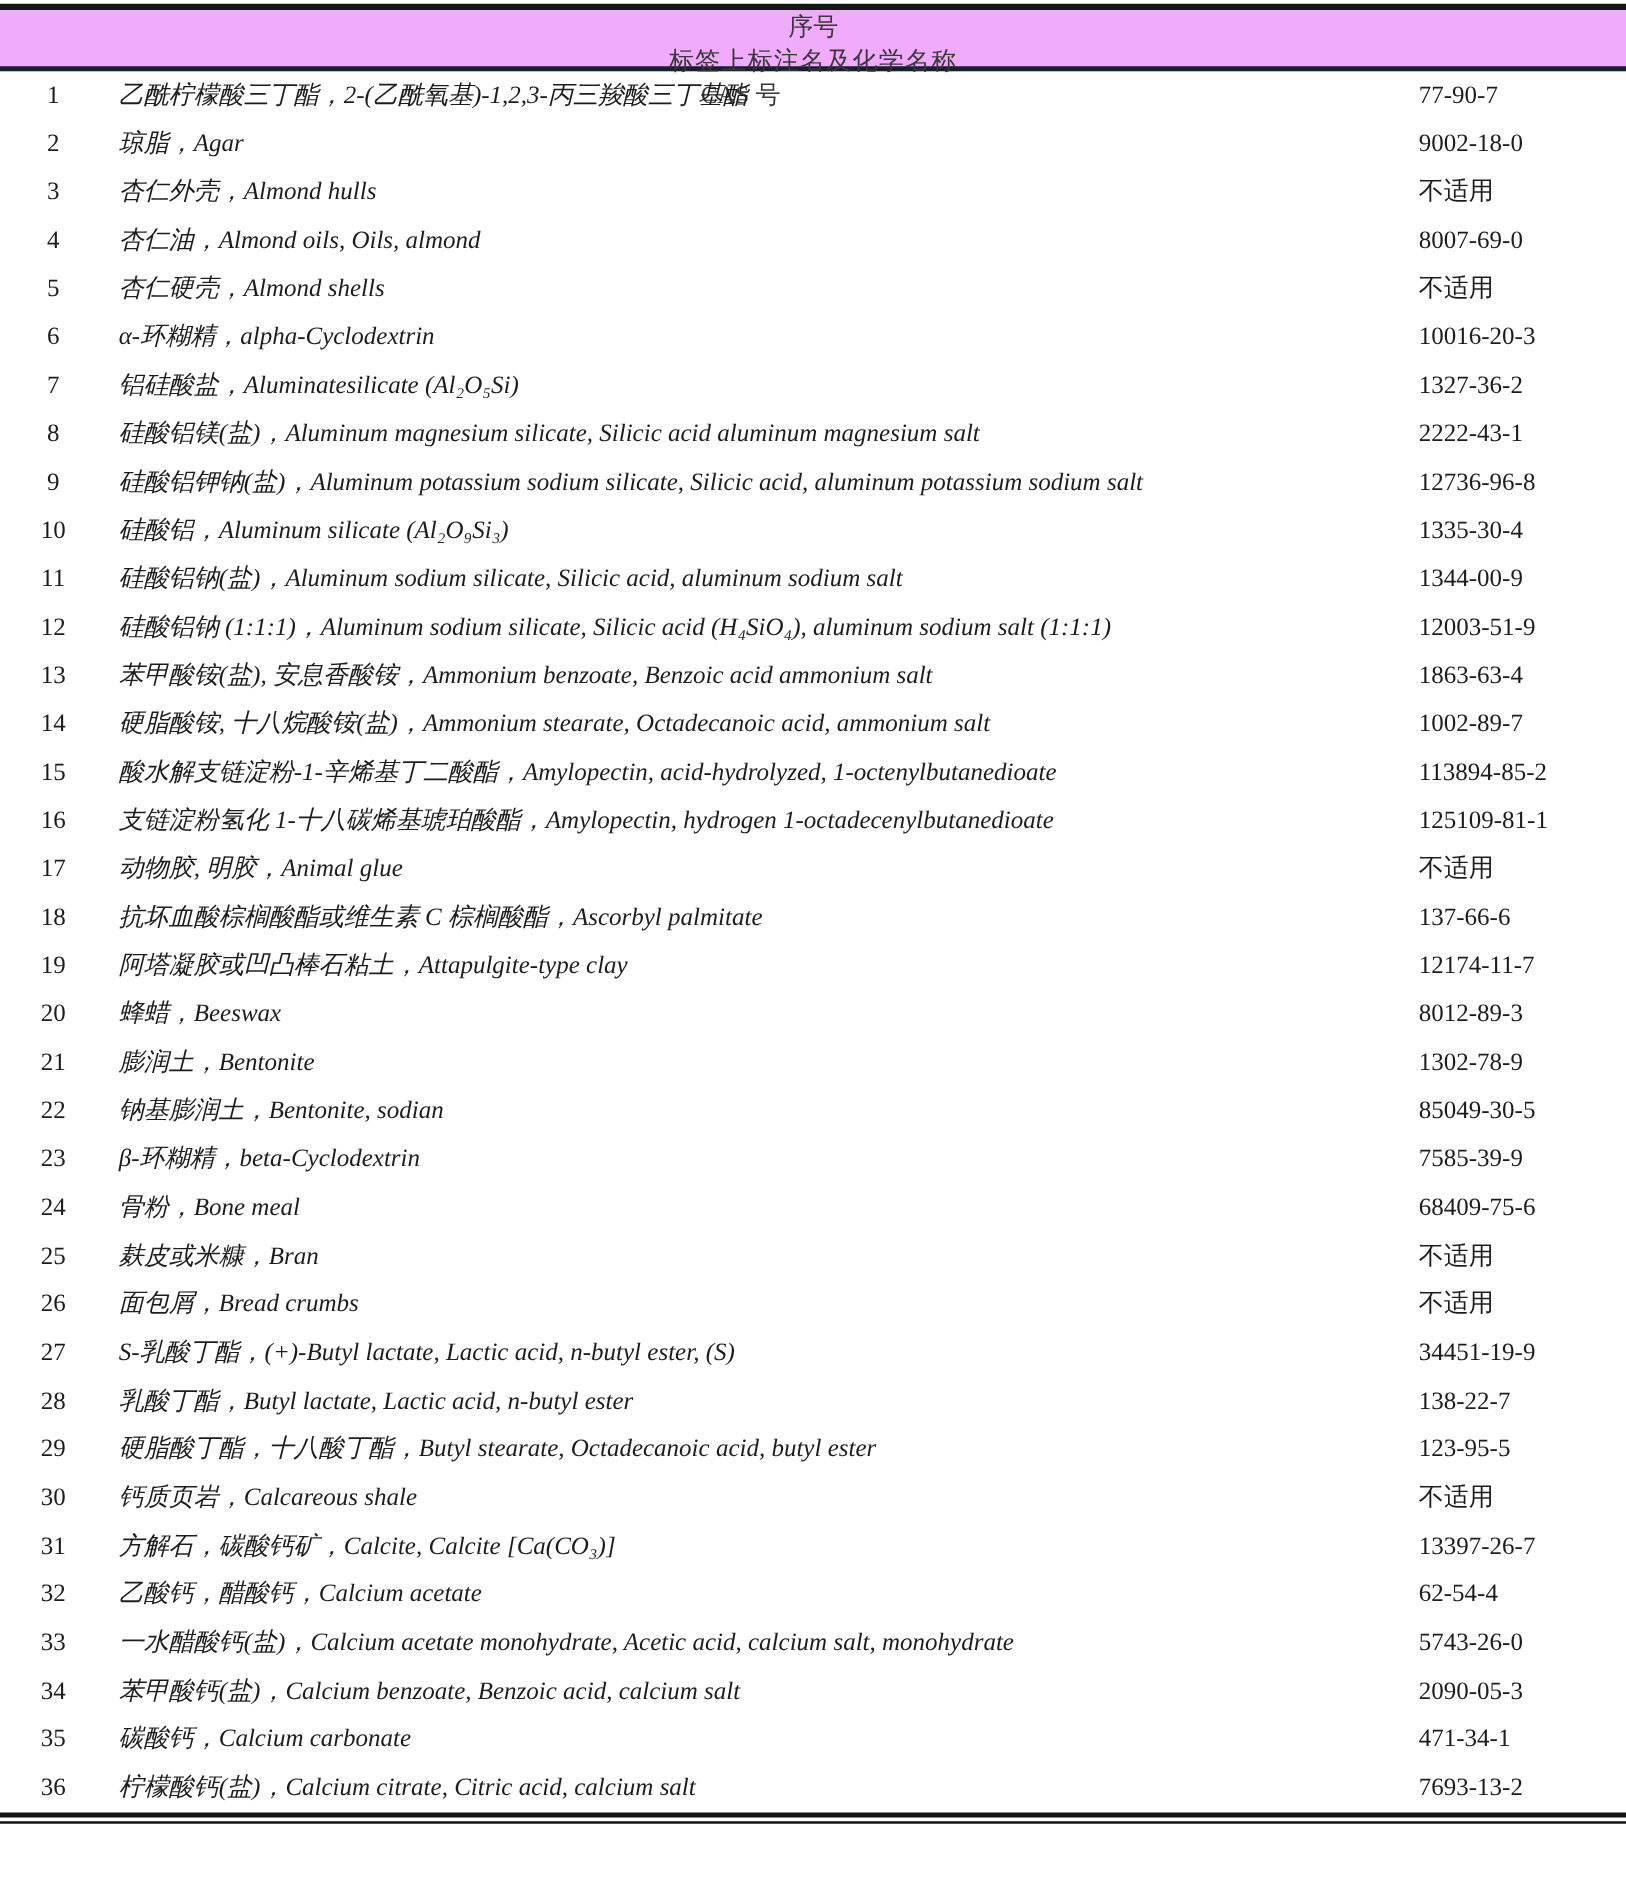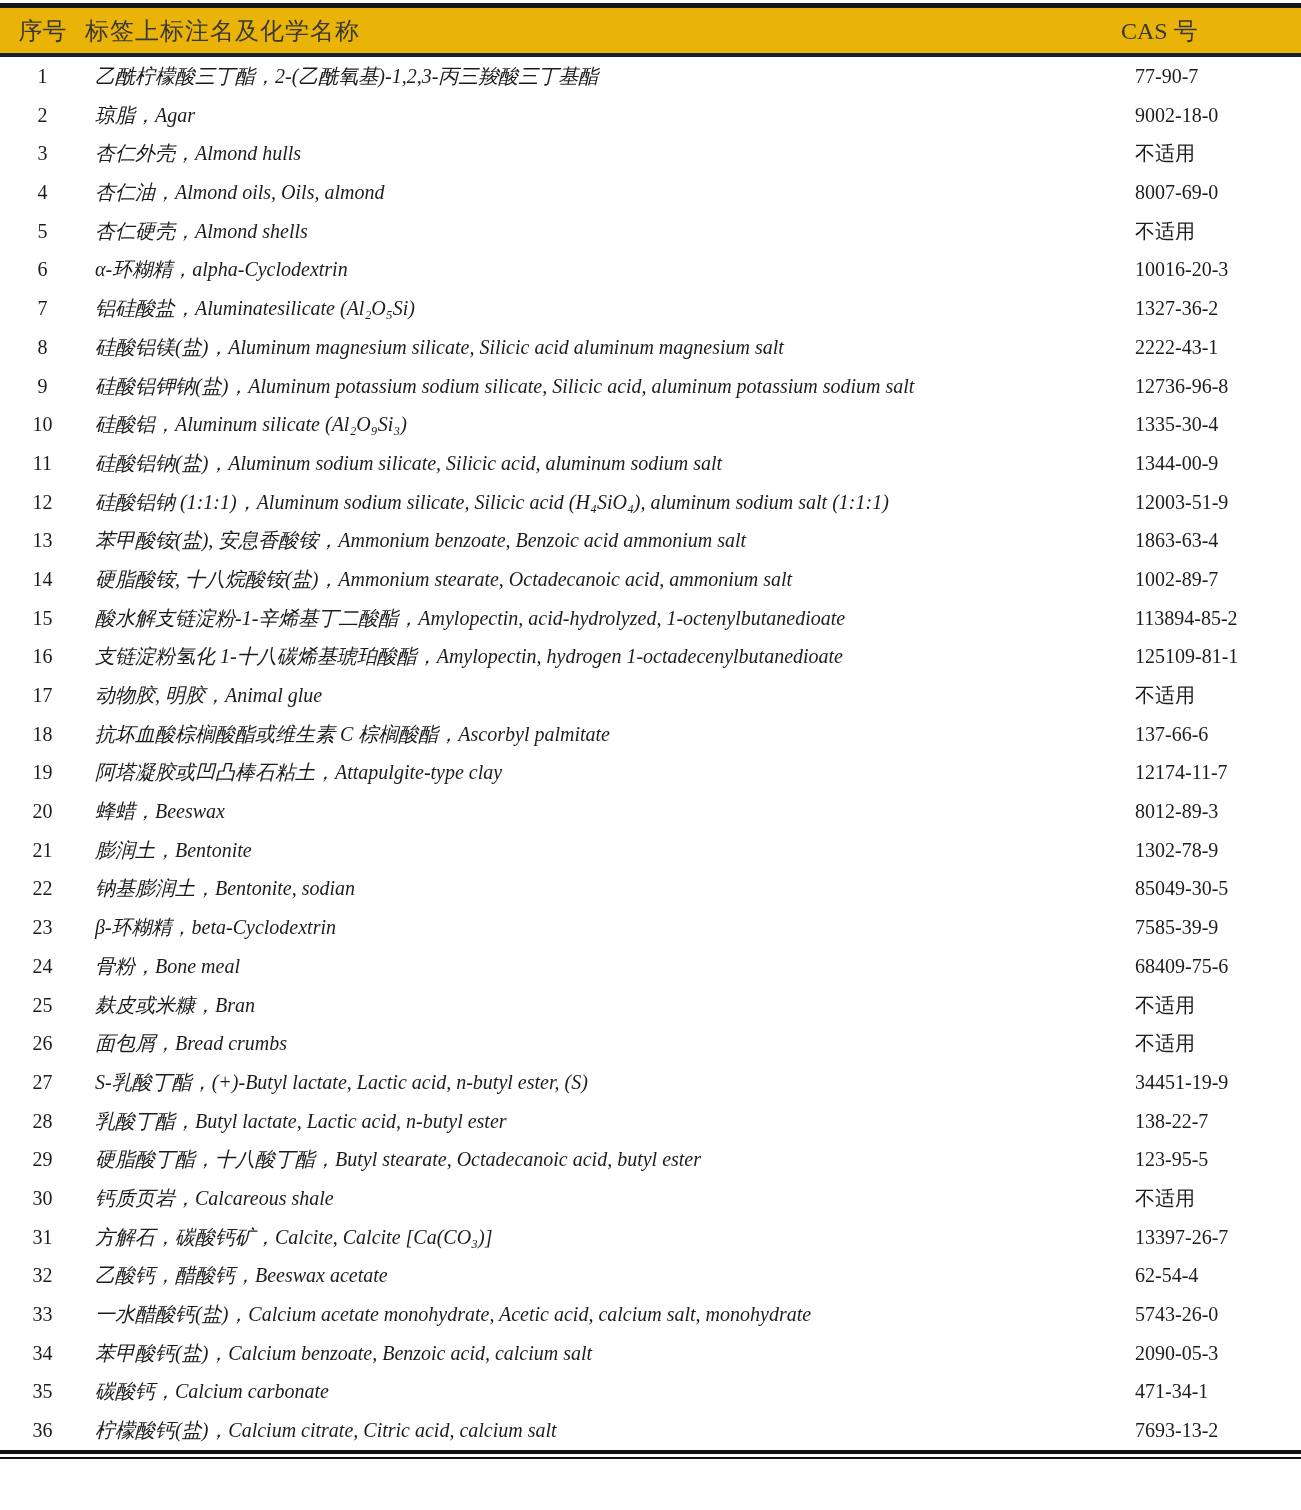--- a/index.html
+++ b/index.html
@@ -8,24 +8,24 @@
     width:1301px; height:1510px;
     background:#ffffff;
     font-family:"Liberation Serif","DejaVu Serif",serif;
     color:#1c1c1c;
     overflow:hidden;
   }
   .gap-top { height:3px; }
   .rule-top { height:5px; background:#161616; }
   .thead {
     height:45px;
-    background:#eab308;
+    background:#f0abfc;
     border-bottom:4px solid #15222c;
     display:flex; align-items:center;
-    font-size:24px; color:#383838;
+    font-size:20px; color:#383838;flex-direction:column;
   }
   .th-no   { width:85px;  text-align:center; }
   .th-name { flex:1;      text-align:left; letter-spacing:1px; }
   .th-cas  { width:180px; text-align:left; }
 
   .tbody { }
   .row { display:flex; font-size:20px; }
   .c-no {
     width:85px; text-align:center;
     height:38.7px; line-height:38.7px;
@@ -335,21 +335,21 @@
     <div class="c-name">
       <div class="nline">方解石，碳酸钙矿，Calcite, Calcite [Ca(CO₃)]</div>
 
     </div>
     <div class="c-cas">13397-26-7</div>
   </div>
 
   <div class="row">
     <div class="c-no">32</div>
     <div class="c-name">
-      <div class="nline">乙酸钙，醋酸钙，Beeswax acetate</div>
+      <div class="nline">乙酸钙，醋酸钙，Calcium acetate</div>
 
     </div>
     <div class="c-cas">62-54-4</div>
   </div>
 
   <div class="row">
     <div class="c-no">33</div>
     <div class="c-name">
       <div class="nline">一水醋酸钙(盐)，Calcium acetate monohydrate, Acetic acid, calcium salt, monohydrate</div>
 

